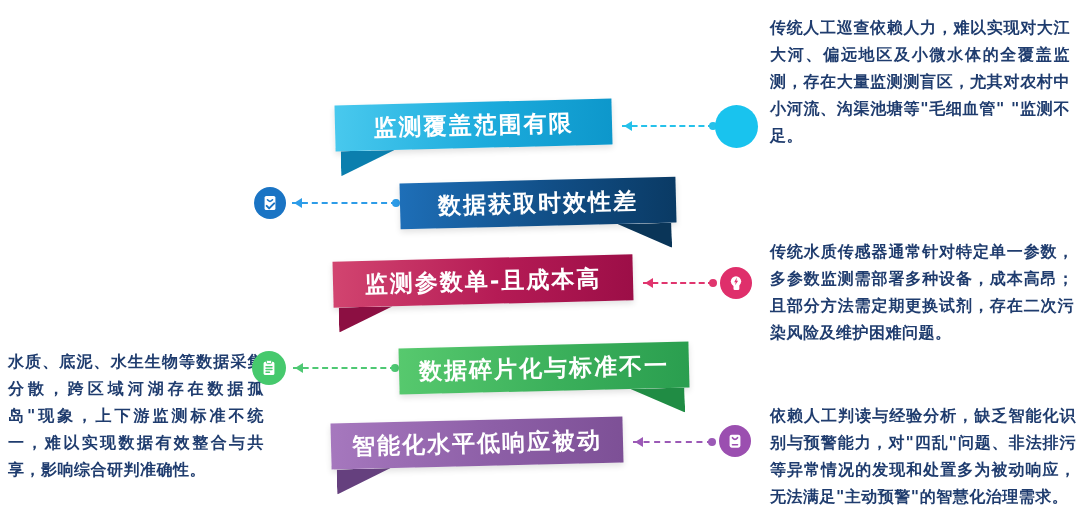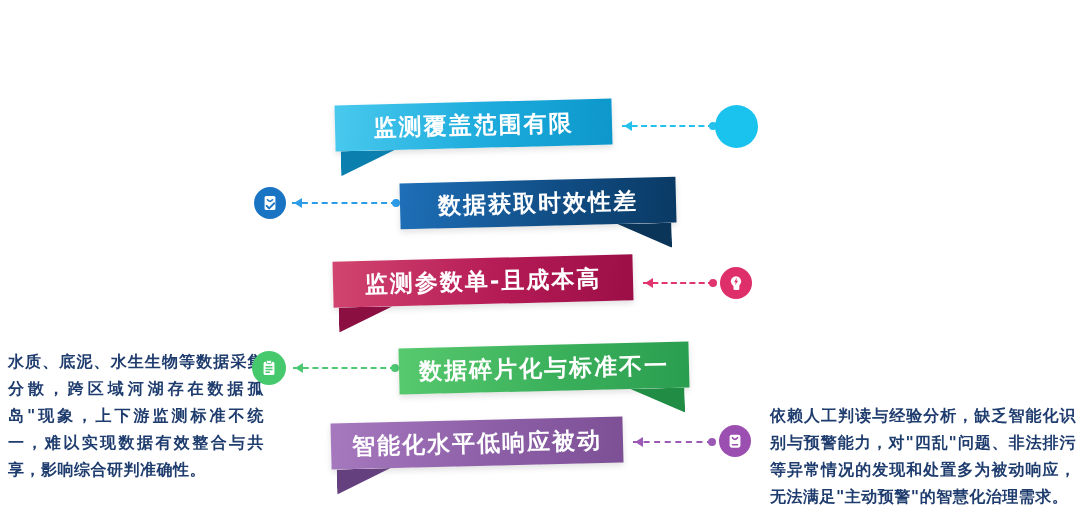--- a/index.html
+++ b/index.html
@@ -77,20 +77,21 @@
 <body>
 
 <div class="stage">
 
   <div class="banner c1" style="left:335px; top:102px; width:277px;">
     <span>监测覆盖范围有限</span>
     <span class="tail left"></span>
   </div>
   <div class="link c1" style="left:622px; top:125px; width:92px;"></div>
   <div class="bubble c1" style="left:715px; top:105px;"></div>
+  <div class="note" style="left:770px; top:14px; width:300px;">传统人工巡查依赖人力，难以实现对大江大河、偏远地区及小微水体的全覆盖监测，存在大量监测测盲区，尤其对农村中小河流、沟渠池塘等"毛细血管" "监测不足。</div>
 
   <div class="bubble c2" style="left:254px; top:187px;">
     <svg width="20" height="20" viewBox="0 0 24 24">
       <rect x="5.5" y="3.5" width="13" height="17" rx="2" fill="#ffffff"></rect>
       <path d="M9 8.2 q3 3.6 6 0" fill="none" stroke="#1a74c4" stroke-width="2" stroke-linecap="round"></path>
       <path d="M8 15.5 l3 3 l6 -6" fill="none" stroke="#1a74c4" stroke-width="2.4" stroke-linecap="round" stroke-linejoin="round"></path>
     </svg>
   </div>
   <div class="link c2" style="left:292px; top:202px; width:105px;"></div>
   <div class="banner c2" style="left:400px; top:180px; width:276px;">
@@ -103,20 +104,21 @@
     <span class="tail left"></span>
   </div>
   <div class="link c3" style="left:643px; top:282px; width:71px;"></div>
   <div class="bubble c3" style="left:720px; top:267px;">
     <svg width="20" height="20" viewBox="0 0 24 24">
       <circle cx="12" cy="10" r="6.2" fill="#ffffff"></circle>
       <path d="M9 13 h7 v6 q0 1.5 -1.5 1.5 h-4 q-1.5 0 -1.5 -1.5 z" fill="#ffffff"></path>
       <polygon points="13,5.5 9.8,11 11.8,11 10.8,14.8 14.6,9.2 12.5,9.2" fill="#df2f6b"></polygon>
     </svg>
   </div>
+  <div class="note" style="left:770px; top:238px; width:304px;">传统水质传感器通常针对特定单一参数，多参数监测需部署多种设备，成本高昂；且部分方法需定期更换试剂，存在二次污染风险及维护困难问题。</div>
 
   <div class="note" style="left:8px; top:348px; width:256px;">水质、底泥、水生生物等数据采集分散，跨区域河湖存在数据孤岛"现象，上下游监测标准不统一，难以实现数据有效整合与共享，影响综合研判准确性。</div>
   <div class="bubble c4" style="left:252px; top:351px;">
     <svg width="20" height="20" viewBox="0 0 24 24">
       <rect x="5.5" y="4.5" width="13" height="16" rx="2" fill="#ffffff"></rect>
       <rect x="9" y="2.8" width="6" height="4" rx="1.2" fill="#ffffff" stroke="#46c96d" stroke-width="1.2"></rect>
       <line x1="8.5" y1="10.5" x2="15.5" y2="10.5" stroke="#46c96d" stroke-width="1.8" stroke-linecap="round"></line>
       <line x1="8.5" y1="13.8" x2="15.5" y2="13.8" stroke="#46c96d" stroke-width="1.8" stroke-linecap="round"></line>
       <line x1="8.5" y1="17" x2="12.5" y2="17" stroke="#46c96d" stroke-width="1.8" stroke-linecap="round"></line>
     </svg>

